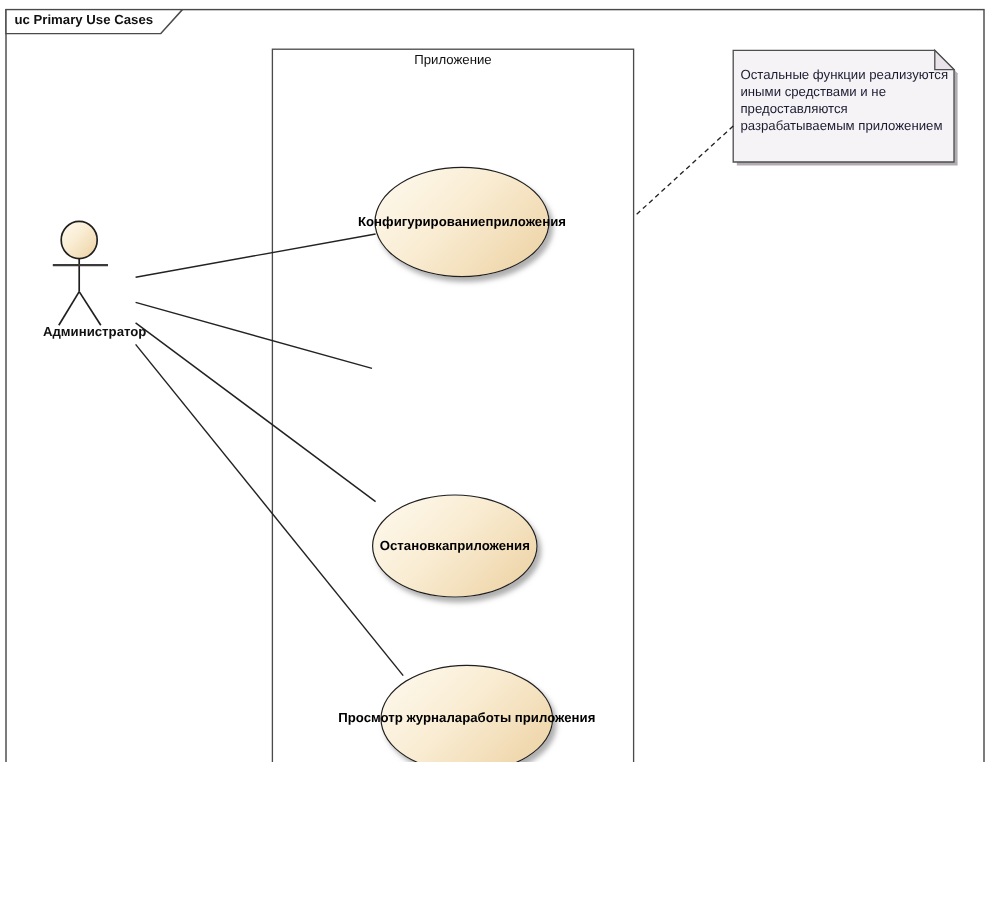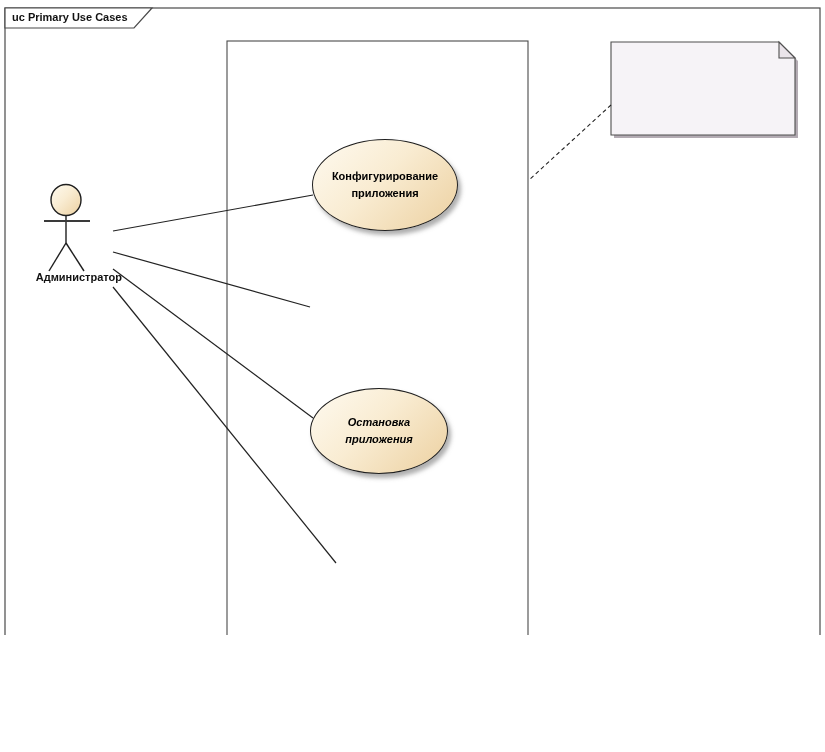--- a/index.html
+++ b/index.html
@@ -9,26 +9,26 @@
   }
   .layer{position:absolute;left:0;top:0;}
   .label{position:absolute;font-size:11px;line-height:13px;white-space:nowrap;}
   .frame-title{left:12px;top:11px;width:132px;font-weight:bold;color:#111;}
   .boundary-title{left:227px;top:44px;width:301px;text-align:center;color:#111;}
   .actor-label{left:18px;top:271px;width:104px;text-align:right;font-weight:bold;color:#111;}
   .usecase{
     position:absolute;border:1.5px solid #1f1f1f;border-radius:50%;
     background:linear-gradient(135deg,#fefaf0 0%,#f9ecd2 45%,#ecd0a0 100%);
     box-shadow:3px 4px 4px rgba(110,110,110,0.55);
-    display:flex;flex-direction:column;align-items:center;justify-content:center;
+    display:flex;flex-direction:row;align-items:center;justify-content:center;
   }
   .usecase .uc-line{font-size:11px;font-weight:bold;line-height:17px;color:#000;text-align:center;white-space:nowrap;}
   .uc-1{left:312px;top:139px;width:144px;height:90px;}
   .uc-2{left:308px;top:286px;width:140px;height:82px;}
-  .uc-3{left:310px;top:388px;width:136px;height:84px;font-style:italic;}
+  .uc-3{left:310px;top:412px;width:136px;height:84px;}
   .uc-4{left:317px;top:554px;width:142px;height:88px;}
   .note-text{
     position:absolute;left:617px;top:56px;width:176px;
     font-size:11px;line-height:14px;color:#1c1c30;
   }
   .note-text div{white-space:nowrap;}
 </style>
 </head>
 <body>
 
@@ -67,29 +67,40 @@
     <g stroke="#222" stroke-width="1.2">
       <line x1="113" y1="231" x2="313" y2="195"></line>
       <line x1="113" y1="252" x2="310" y2="307"></line>
       <line x1="113" y1="269" x2="313" y2="418"></line>
       <line x1="113" y1="287" x2="336" y2="563"></line>
     </g>
   </svg>
 
   <div class="label frame-title">uc Primary Use Cases</div>
 
+  <div class="label boundary-title">Приложение</div>
 
   <div class="label actor-label">Администратор</div>
 
   <div class="usecase uc-1">
     <div class="uc-line">Конфигурирование</div>
     <div class="uc-line">приложения</div>
   </div>
 
 
   <div class="usecase uc-3">
     <div class="uc-line">Остановка</div>
     <div class="uc-line">приложения</div>
   </div>
 
+  <div class="usecase uc-4">
+    <div class="uc-line">Просмотр журнала</div>
+    <div class="uc-line">работы приложения</div>
+  </div>
 
+  <div class="note-text">
+    <div>Остальные функции реализуются</div>
+    <div>иными средствами и не</div>
+    <div>предоставляются</div>
+    <div>разрабатываемым приложением</div>
+  </div>
 
 </div>
 
 </body></html>

